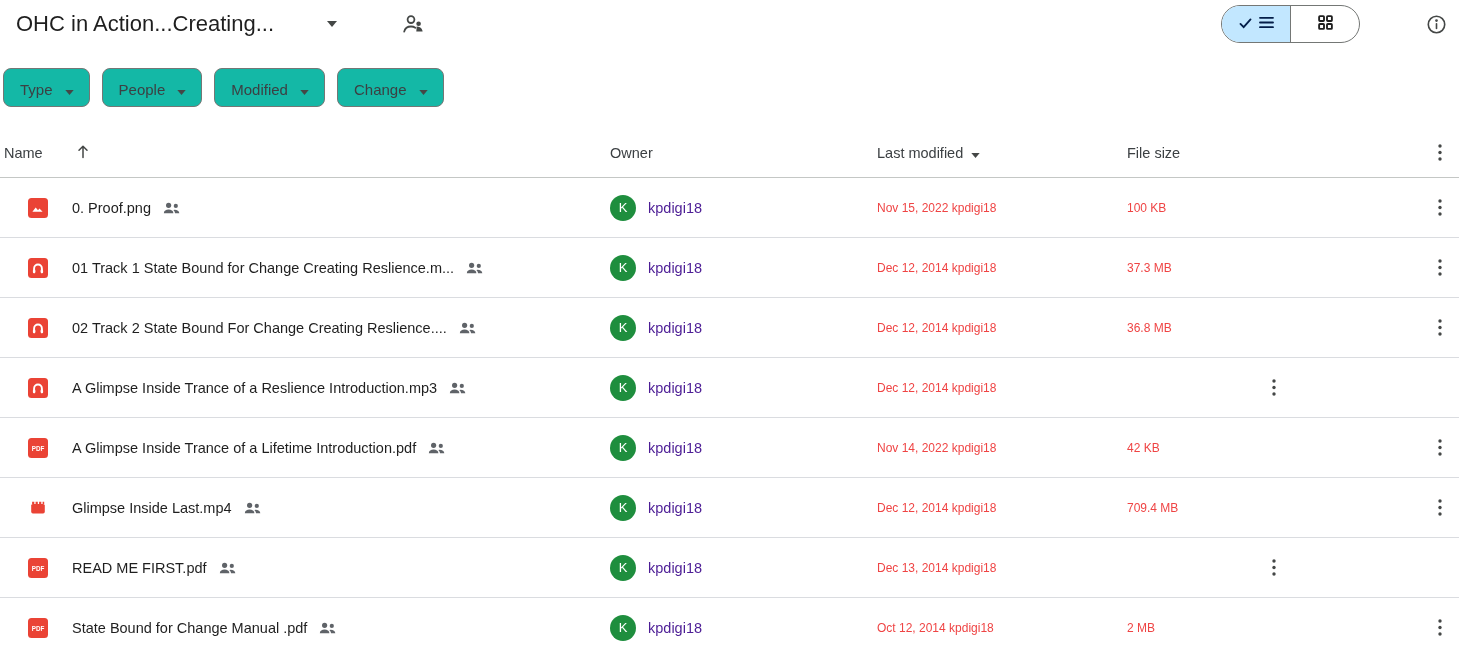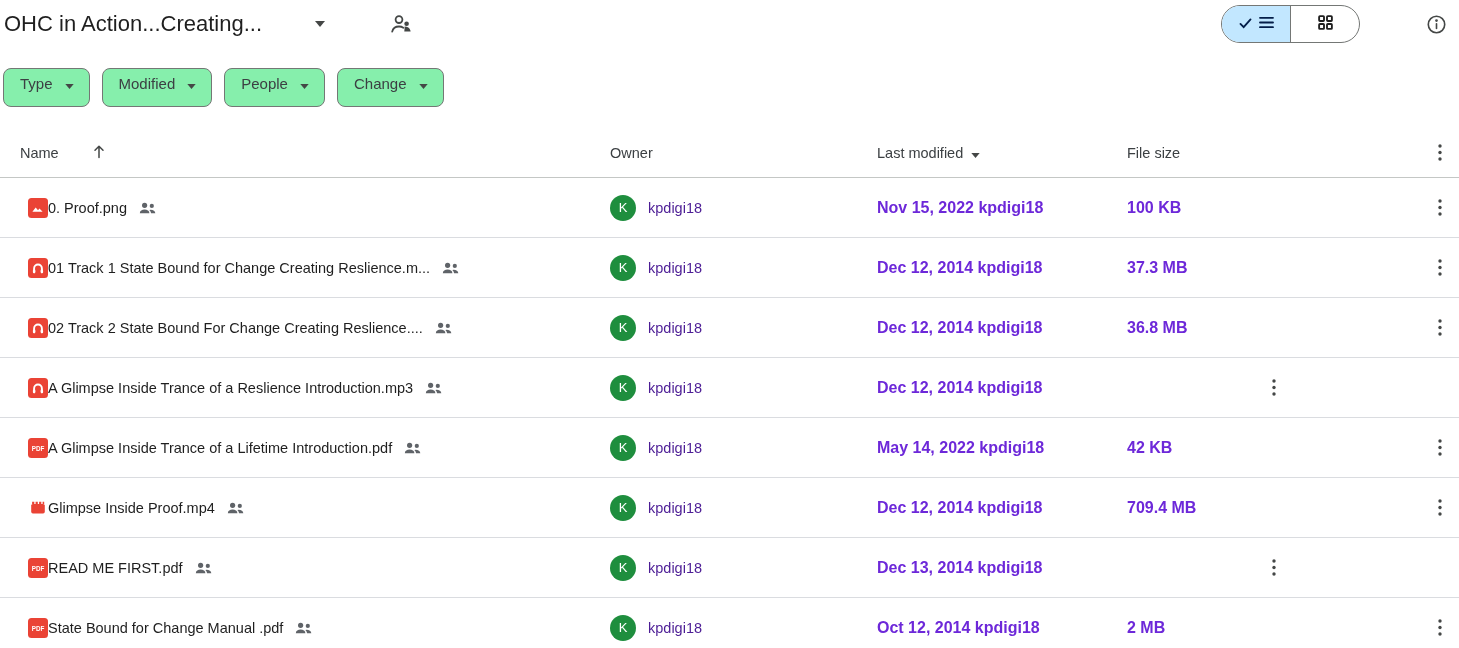--- a/index.html
+++ b/index.html
@@ -4,68 +4,68 @@
 <style>
   * { box-sizing: border-box; }
   html, body { margin: 0; padding: 0; }
   body {
     width: 1459px; height: 648px; overflow: hidden;
     background: #fff; color: #1f1f1f;
     font-family: "Liberation Sans", sans-serif;
   }
 
   
-  .topbar { display: flex; align-items: center; height: 48px; padding: 0 8px 0 4px; gap: 41px; }
+  .topbar { display: flex; align-items: center; height: 48px; padding: 0 8px 0 16px; gap: 41px; }
   .folder-title { font-size: 22px; color: #1f1f1f; white-space: nowrap; }
   .title-caret { margin-left: 12px; display: flex; align-items: center; cursor: pointer; }
   .manage-people { margin-left: 24px; display: flex; align-items: center; cursor: pointer; }
   .topbar-spacer { flex: 1; }
 
   .view-toggle {
     display: flex; height: 38px; width: 139px; border: 1px solid #747775;
     border-radius: 20px; overflow: hidden; margin-right: 22px; background: #fff;
   }
   .seg { flex: 1; display: flex; align-items: center; justify-content: center; gap: 7px; cursor: pointer; }
   .seg-list { background: #c2e7ff; border-right: 1px solid #747775; }
   .info-btn { width: 26px; height: 26px; display: flex; align-items: center; justify-content: center; cursor: pointer; margin-right: 2px; }
 
   
   .filters { display: flex; gap: 12px; margin: 20px 0 0 3px; }
   .chip {
-    display: inline-flex; align-items: center; gap: 12px; height: 39px;
+    display: inline-flex; align-items: flex-end; gap: 12px; height: 39px;
     padding: 0 15px 8px 16px; border: 1px solid #747775; border-radius: 8px;
-    background: #86efac; font-size: 15px; color: #3c4043; cursor: pointer; white-space: nowrap;
+    background: #14b8a6; font-size: 15px; color: #3c4043; cursor: pointer; white-space: nowrap;
   }
 
   
   .grid-row { display: grid; grid-template-columns: 610px 267px 250px 294px 38px; align-items: center; }
   .thead {
     height: 50px; margin-top: 21px; border-bottom: 1px solid #c4c7c5;
     font-size: 14.5px; color: #3c4043;
   }
-  .th-name { display: flex; align-items: center; gap: 33px; padding-left: 20px; }
+  .th-name { display: flex; align-items: center; gap: 33px; padding-left: 4px; }
   .th-modified { display: flex; align-items: center; gap: 8px; cursor: pointer; }
   .th { cursor: pointer; }
   .th-menu { display: flex; justify-content: center; }
 
   .file-row { height: 60px; border-bottom: 1px solid #dadce0; cursor: pointer; }
   .name-cell { display: flex; align-items: center; padding-left: 28px; overflow: hidden; }
   .file-icon { width: 20px; height: 20px; flex: 0 0 20px; display: flex; }
   .file-name {
-    font-size: 14.5px; font-weight: 500; color: #1f1f1f; white-space: nowrap;
+    margin-left: 24px; font-size: 14.5px; font-weight: 500; color: #1f1f1f; white-space: nowrap;
   }
   .shared-badge { margin-left: 12px; display: flex; align-items: center; }
 
   .owner-cell { display: flex; align-items: center; gap: 12px; }
   .avatar {
     width: 26px; height: 26px; border-radius: 50%; background: #1e8e3e; color: #fff;
     font-size: 13px; display: flex; align-items: center; justify-content: center;
   }
   .owner-name { font-size: 14.5px; color: #4c1d95; }
-  .modified-cell, .size-cell { font-size: 16px; color: #6d28d9; font-weight: bold; }
+  .modified-cell, .size-cell { font-size: 12px; color: #ef4444; }
   .row-menu { display: flex; justify-content: center; cursor: pointer; }
   .kebab-btn { padding: 6px; display: flex; cursor: pointer; }
 </style>
 </head>
 <body>
 
 <div class="topbar">
   <span class="folder-title">OHC in Action...Creating...</span>
   <span class="title-caret">
     <svg width="10" height="6" viewBox="0 0 10 6">
@@ -122,30 +122,30 @@
     <div class="chip">
       <span>Type</span>
       <span>
         <svg width="9" height="5" viewBox="0 0 10 6">
           <path d="M0 0h10L5 6z" fill="#444746"></path>
         </svg>
       </span>
     </div>
 
     <div class="chip">
-      <span>Modified</span>
+      <span>People</span>
       <span>
         <svg width="9" height="5" viewBox="0 0 10 6">
           <path d="M0 0h10L5 6z" fill="#444746"></path>
         </svg>
       </span>
     </div>
 
     <div class="chip">
-      <span>People</span>
+      <span>Modified</span>
       <span>
         <svg width="9" height="5" viewBox="0 0 10 6">
           <path d="M0 0h10L5 6z" fill="#444746"></path>
         </svg>
       </span>
     </div>
 
     <div class="chip">
       <span>Change</span>
       <span>
@@ -348,42 +348,42 @@
             <path d="M.8 11.2c0-2.4 2.2-3.7 4.8-3.7s4.8 1.3 4.8 3.7z" fill="#5f6368"></path>
             <circle cx="12.8" cy="3.9" r="2.1" fill="#5f6368"></circle>
             <path d="M11.7 7.8c2.5 0 4.6 1.3 4.6 3.4h-4.2c-.2-1.3-.8-2.4-1.7-3.2z" fill="#5f6368"></path>
           </svg>
         </span>
       </div>
       <div class="owner-cell">
         <span class="avatar">K</span>
         <span class="owner-name">kpdigi18</span>
       </div>
-      <div class="modified-cell">May 14, 2022 kpdigi18</div>
+      <div class="modified-cell">Nov 14, 2022 kpdigi18</div>
       <div class="size-cell">42 KB</div>
       <div class="row-menu">
         <span class="kebab-btn">
           <svg width="4" height="17" viewBox="0 0 4 17">
             <circle cx="2" cy="2" r="1.7" fill="#444746"></circle>
             <circle cx="2" cy="8.5" r="1.7" fill="#444746"></circle>
             <circle cx="2" cy="15" r="1.7" fill="#444746"></circle>
           </svg>
         </span>
       </div>
     </div>
 
     <div class="grid-row file-row">
       <div class="name-cell">
         <span class="file-icon">
           <svg width="20" height="20" viewBox="0 0 20 20">
             <rect x="3.2" y="5.9" width="13.6" height="9.6" rx="1.7" fill="#EA4335"></rect>
             <path d="M4.1 6V3.8h2.2V6zM7.6 6V3.8h2.2V6zM11.1 6V3.8h2.2V6zM14.6 6V3.8h1.6V6z" fill="#EA4335"></path>
           </svg>
         </span>
-        <span class="file-name">Glimpse Inside Proof.mp4</span>
+        <span class="file-name">Glimpse Inside Last.mp4</span>
         <span class="shared-badge">
           <svg width="17" height="12" viewBox="0 0 17 12">
             <circle cx="5.6" cy="3.3" r="2.6" fill="#5f6368"></circle>
             <path d="M.8 11.2c0-2.4 2.2-3.7 4.8-3.7s4.8 1.3 4.8 3.7z" fill="#5f6368"></path>
             <circle cx="12.8" cy="3.9" r="2.1" fill="#5f6368"></circle>
             <path d="M11.7 7.8c2.5 0 4.6 1.3 4.6 3.4h-4.2c-.2-1.3-.8-2.4-1.7-3.2z" fill="#5f6368"></path>
           </svg>
         </span>
       </div>
       <div class="owner-cell">

